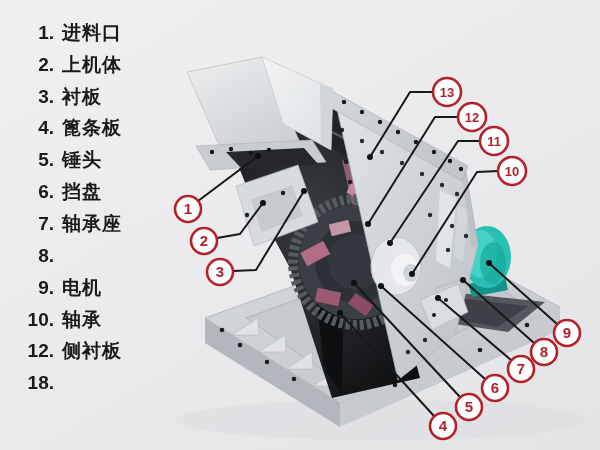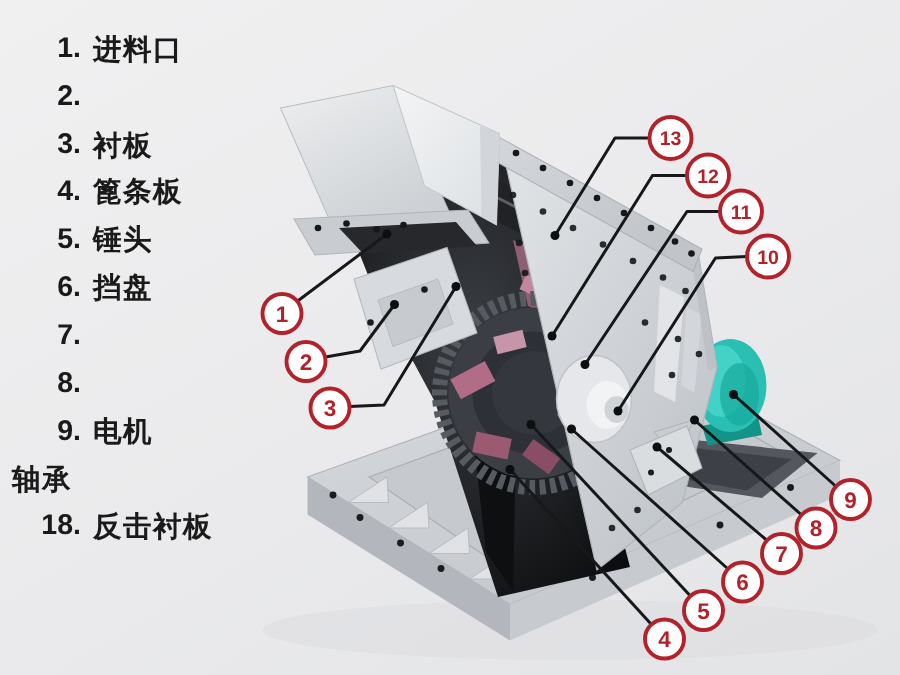--- a/index.html
+++ b/index.html
@@ -259,48 +259,54 @@
       </g>
   </svg>
 
   <ul class="parts-list" id="parts-list">
       <li>
         <span class="num">1.</span>
         <span class="label">进料口</span>
       </li>
       <li>
         <span class="num">2.</span>
+        <span class="label">上机体</span>
       </li>
       <li>
         <span class="num">3.</span>
         <span class="label">衬板</span>
       </li>
       <li>
         <span class="num">4.</span>
         <span class="label">篦条板</span>
       </li>
       <li>
         <span class="num">5.</span>
         <span class="label">锤头</span>
       </li>
       <li>
         <span class="num">6.</span>
         <span class="label">挡盘</span>
       </li>
       <li>
         <span class="num">7.</span>
+        <span class="label">轴承座</span>
       </li>
       <li>
         <span class="num">8.</span>
       </li>
       <li>
         <span class="num">9.</span>
         <span class="label">电机</span>
       </li>
       <li>
+        <span class="num">10.</span>
         <span class="label">轴承</span>
       </li>
       <li>
+        <span class="num">12.</span>
+        <span class="label">侧衬板</span>
+      </li>
+      <li>
         <span class="num">18.</span>
-        <span class="label">反击衬板</span>
       </li>
     </ul>
 </div>
 
 </body></html>

